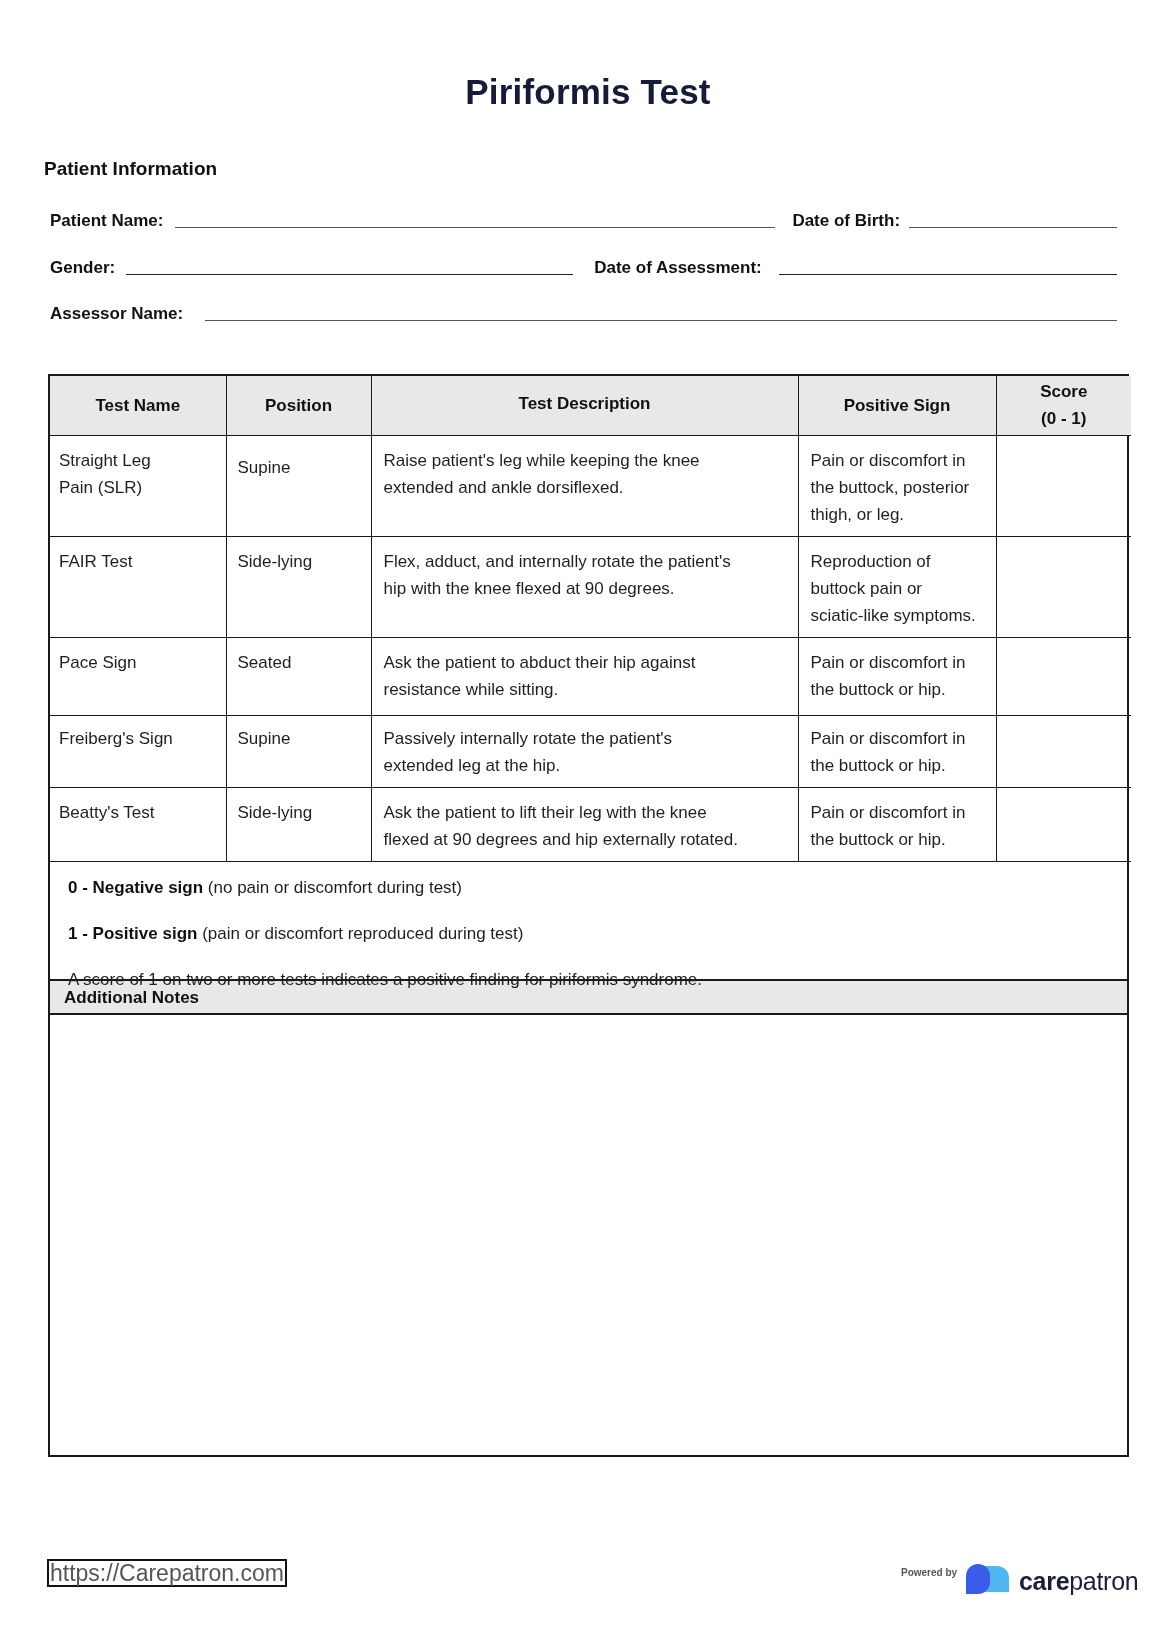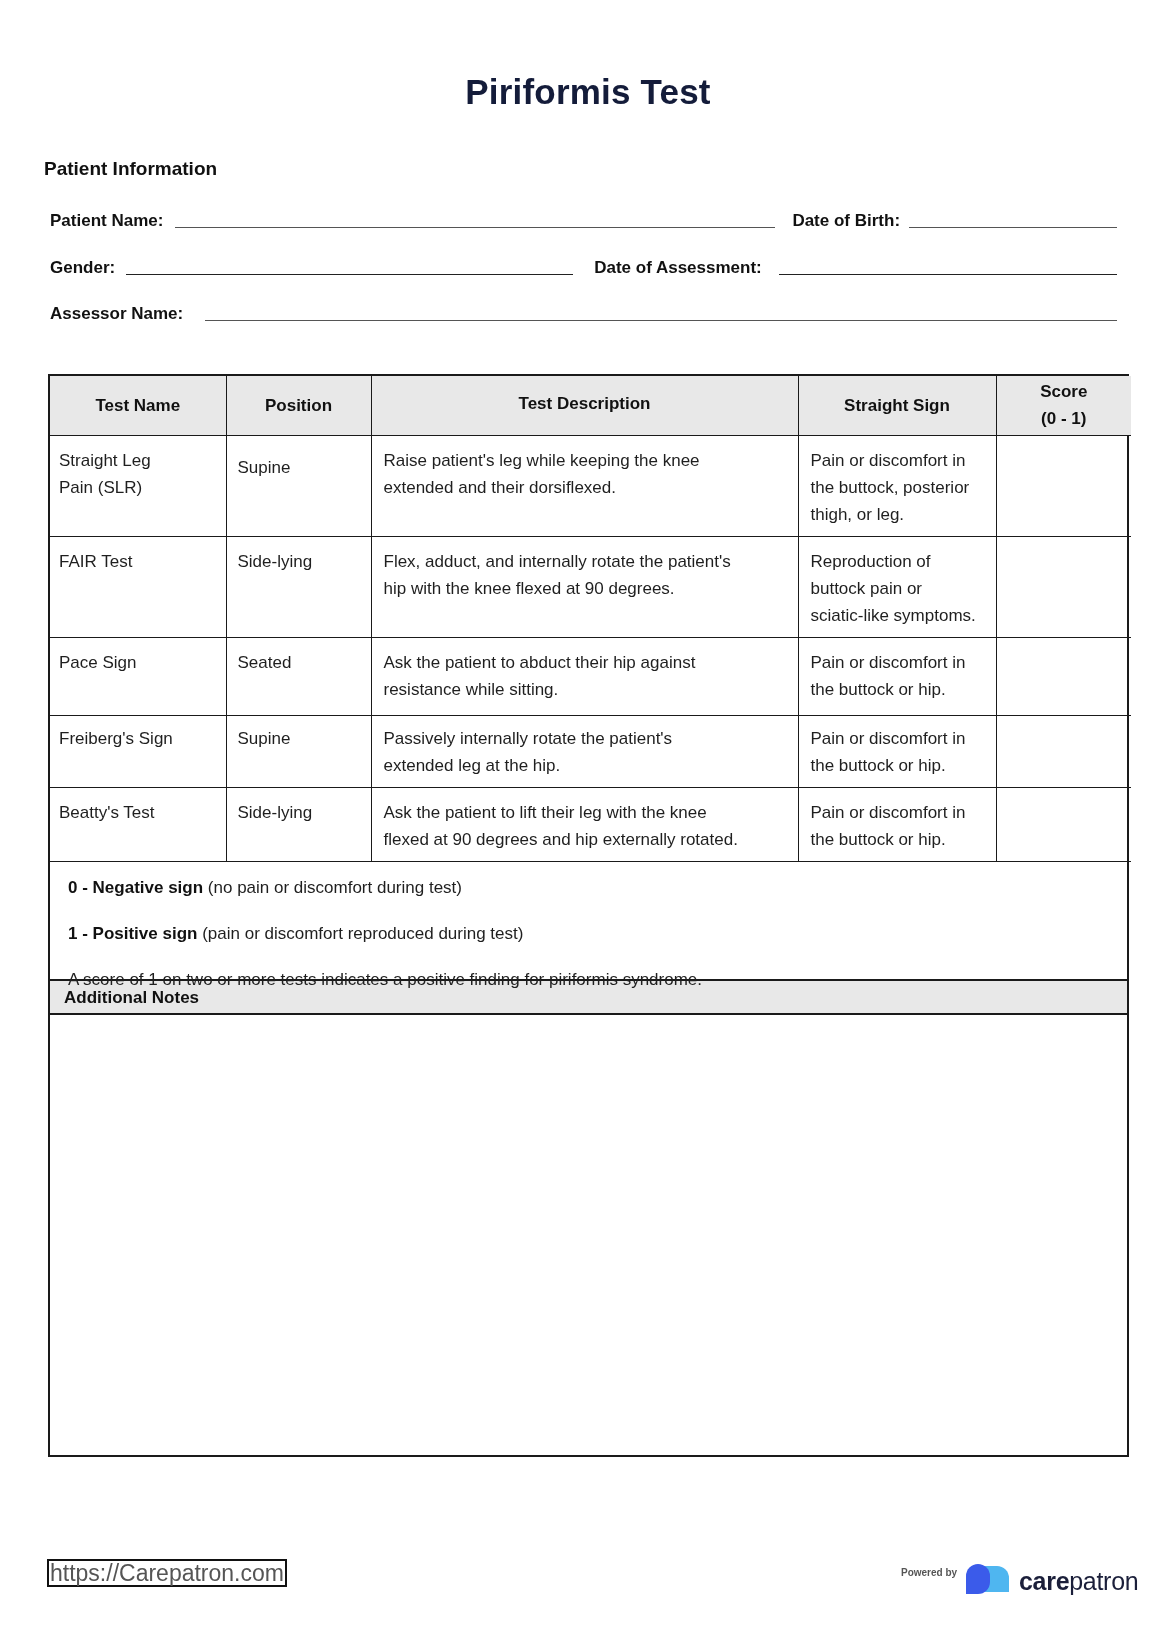--- a/index.html
+++ b/index.html
@@ -74,38 +74,38 @@
         <col style="width:145px">
         <col style="width:427px">
         <col style="width:198px">
         <col style="width:135px">
     </colgroup>
     <thead>
       <tr>
         <th>Test Name</th>
         <th>Position</th>
         <th style="vertical-align:top; padding-top:14px;">Test Description</th>
-        <th>Straight Sign</th>
+        <th>Positive Sign</th>
         <th>
           <div>Score</div>
           <div>(0 - 1)</div>
         </th>
       </tr>
     </thead>
     <tbody>
 
       <tr style="height:101px;">
         <td>
           <div>Straight Leg</div>
           <div>Pain (SLR)</div>
         </td>
         <td class="pos" style="padding-top:18px;">Supine</td>
         <td class="desc">
           <div>Raise patient's leg while keeping the knee</div>
-          <div>extended and their dorsiflexed.</div>
+          <div>extended and ankle dorsiflexed.</div>
         </td>
         <td class="sign">
           <div>Pain or discomfort in</div>
           <div>the buttock, posterior</div>
           <div>thigh, or leg.</div>
         </td>
         <td></td>
       </tr>
 
       <tr style="height:96px;">

